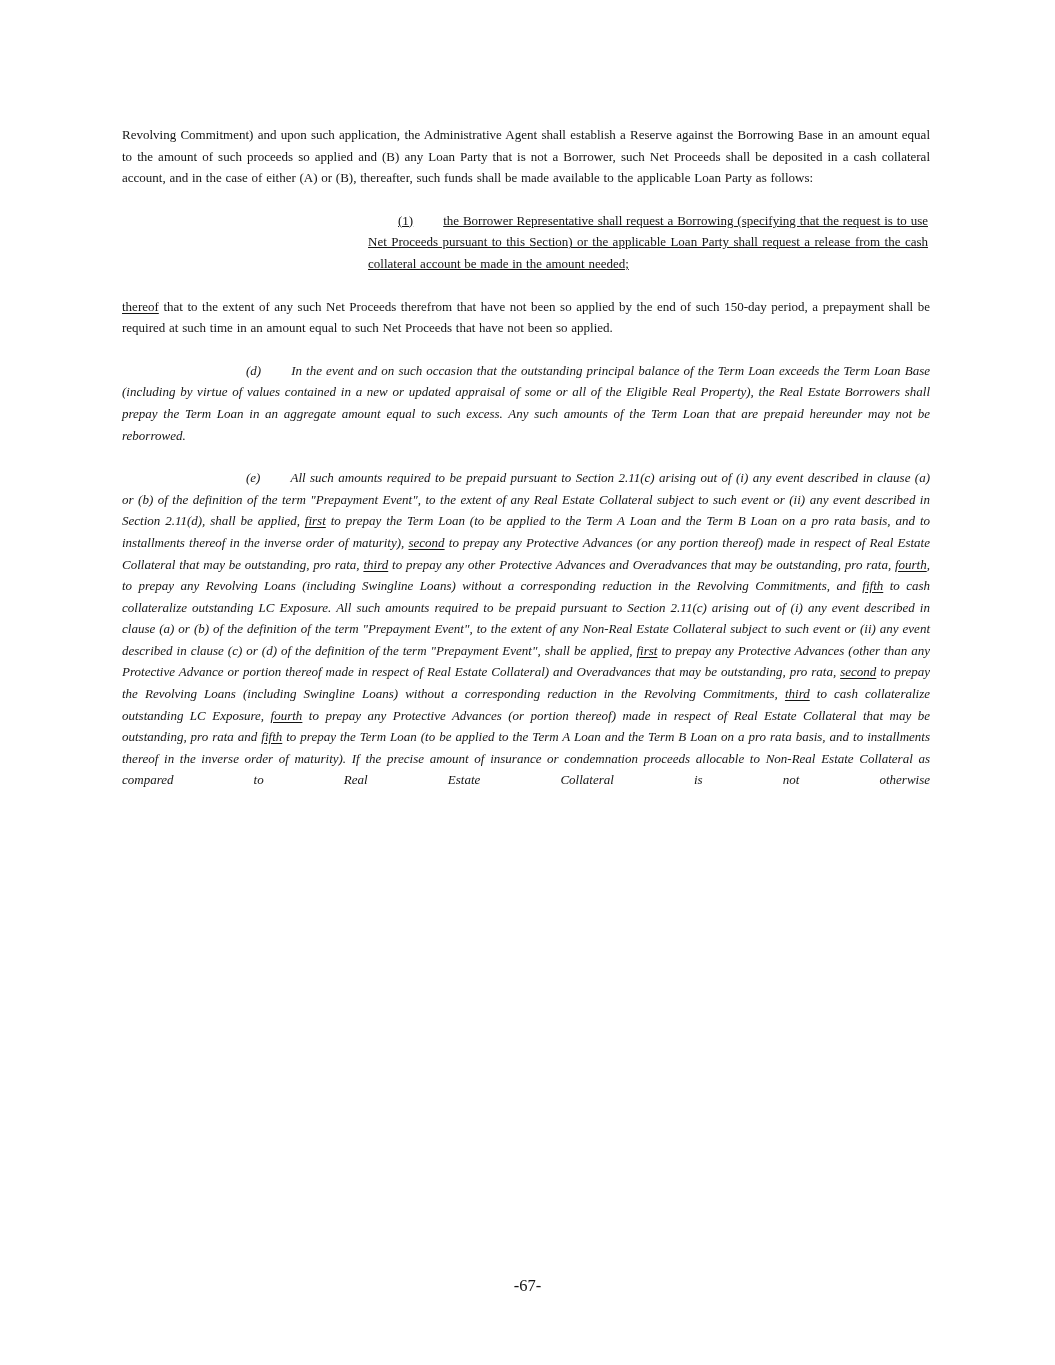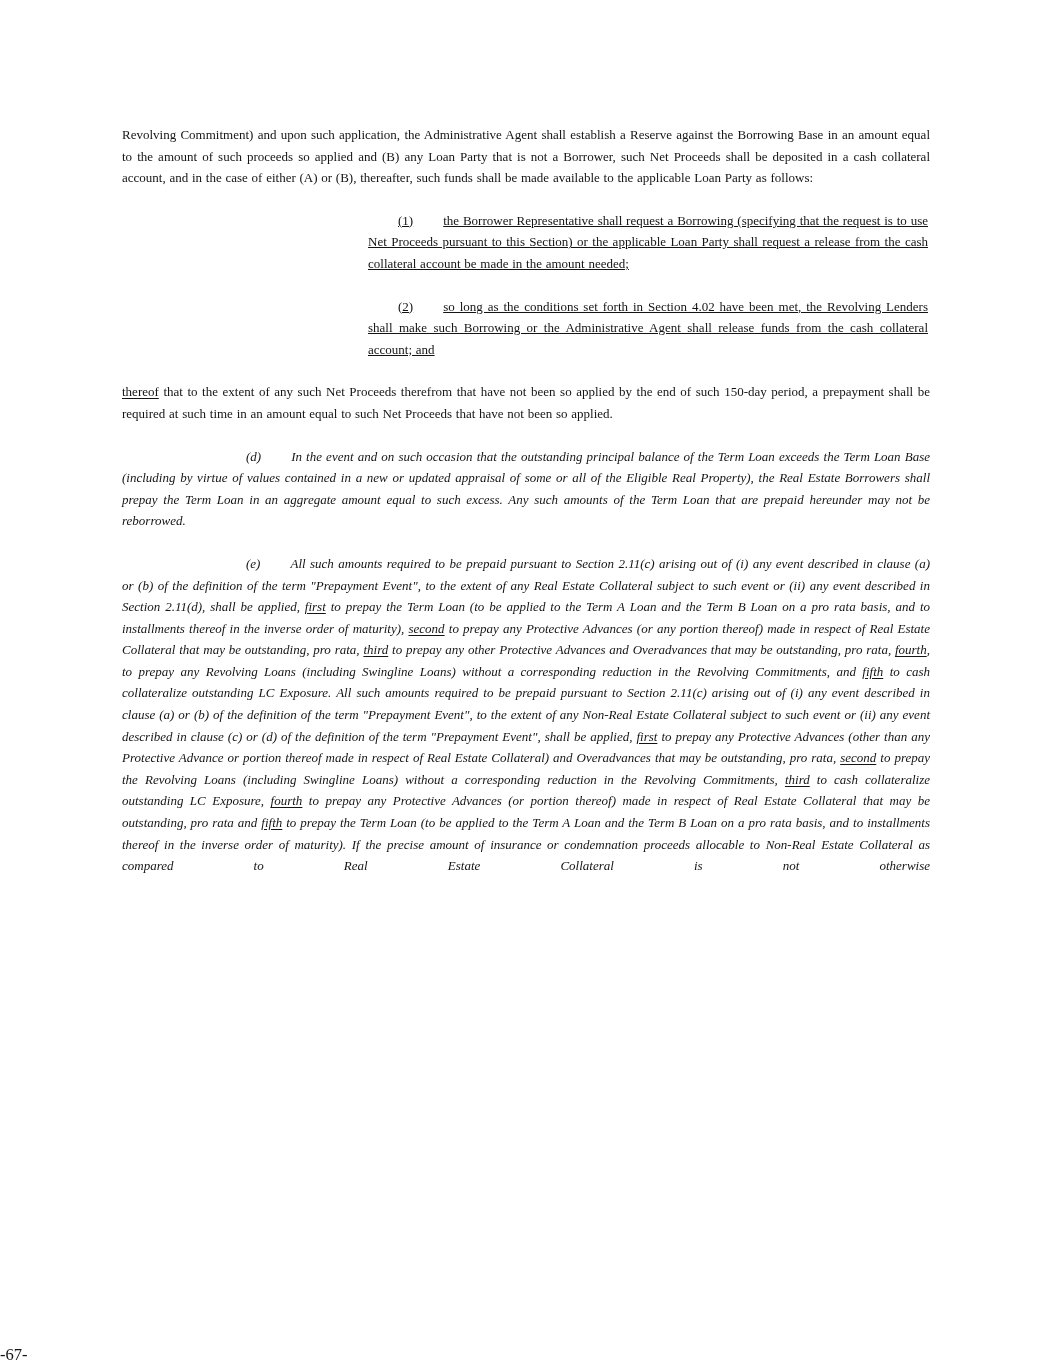--- a/index.html
+++ b/index.html
@@ -39,38 +39,37 @@
     text-indent: 124px;
     font-style: italic;
   }
   p.runover {
     text-align-last: justify;
   }
   .u { text-decoration: underline; text-underline-offset: 2px; }
   .tab { display: inline-block; width: 30px; }
   .page-number {
     position: absolute;
-    top: 1344px;
+    top: 1275px;
     left: 0;
     right: 0;
-    text-align: left;
+    text-align: center;
     font-size: 16.5px;
     line-height: 21.6px;
   }
 </style>
 </head>
 <body>
 
 <div class="page">
   <div class="content">
     <p class="para"><span>Revolving Commitment) and upon such application, the Administrative Agent shall establish a Reserve against the Borrowing Base in an amount equal to the amount of such proceeds so applied and (B) any Loan Party that is not a Borrower, such Net Proceeds shall be deposited in a cash collateral account, and in the case of either (A) or (B), thereafter, such funds shall be made available to the applicable Loan Party as follows:</span></p>
 
     <p class="para clause"><span>(1)</span><span class="tab">&nbsp;</span><span>the Borrower Representative shall request a Borrowing (specifying that the request is to use Net Proceeds pursuant to this Section) or the applicable Loan Party shall request a release from the cash collateral account be made in the amount needed;</span></p>
 
-    <p class="para clause"><span>(2)</span><span class="tab">&nbsp;</span><span>so long as the conditions set forth in Section 4.02 have been met, the Revolving Lenders shall make such Borrowing or the Administrative Agent shall release funds from the cash collateral account; and</span></p>
 
 
     <p class="para"><span class="u">thereof</span><span> that to the extent of any such Net Proceeds therefrom that have not been so applied by the end of such 150-day period, a prepayment shall be required at such time in an amount equal to such Net Proceeds that have not been so applied.</span></p>
 
     <p class="para sub"><span>(d)</span><span class="tab">&nbsp;</span><span>In the event and on such occasion that the outstanding principal balance of the Term Loan exceeds the Term Loan Base (including by virtue of values contained in a new or updated appraisal of some or all of the Eligible Real Property), the Real Estate Borrowers shall prepay the Term Loan in an aggregate amount equal to such excess.  Any such amounts of the Term Loan that are prepaid hereunder may not be reborrowed.</span></p>
 
     <p class="para sub runover"><span>(e)</span><span class="tab">&nbsp;</span><span>All such amounts required to be prepaid pursuant to Section 2.11(c) arising out of (i) any event described in clause (a) or (b) of the definition of the term "Prepayment Event", to the extent of any Real Estate Collateral subject to such event or (ii) any event described in Section 2.11(d), shall be applied, </span><span class="u">first</span><span> to prepay the Term Loan (to be applied to the Term A Loan and the Term B Loan on a pro rata basis, and to installments thereof in the inverse order of maturity), </span><span class="u">second</span><span> to prepay any Protective Advances (or any portion thereof) made in respect of Real Estate Collateral that may be outstanding, pro rata, </span><span class="u">third</span><span> to prepay any other Protective Advances and Overadvances that may be outstanding, pro rata, </span><span class="u">fourth</span><span>, to prepay any Revolving Loans (including Swingline Loans) without a corresponding reduction in the Revolving Commitments, and </span><span class="u">fifth</span><span> to cash collateralize outstanding LC Exposure.  All such amounts required to be prepaid pursuant to Section 2.11(c) arising out of (i) any event described in clause (a) or (b) of the definition of the term "Prepayment Event", to the extent of any Non-Real Estate Collateral subject to such event or (ii) any event described in clause (c) or (d) of the definition of the term "Prepayment Event", shall be applied, </span><span class="u">first</span><span> to prepay any Protective Advances (other than any Protective Advance or portion thereof made in respect of Real Estate Collateral) and Overadvances that may be outstanding, pro rata, </span><span class="u">second</span><span> to prepay the Revolving Loans (including Swingline Loans) without a corresponding reduction in the Revolving Commitments, </span><span class="u">third</span><span> to cash collateralize outstanding LC Exposure, </span><span class="u">fourth</span><span> to prepay any Protective Advances (or portion thereof) made in respect of Real Estate Collateral that may be outstanding, pro rata and </span><span class="u">fifth</span><span> to prepay the Term Loan (to be applied to the Term A Loan and the Term B Loan on a pro rata basis, and to installments thereof in the inverse order of maturity).  If the precise amount of insurance or condemnation proceeds allocable to Non-Real Estate Collateral as compared to Real Estate Collateral is not otherwise</span></p>
   </div>
 
   <div class="page-number">-67-</div>

